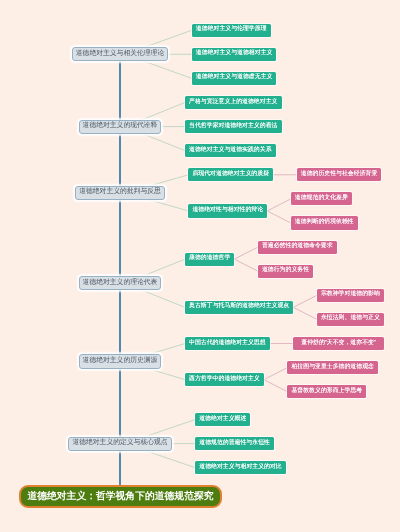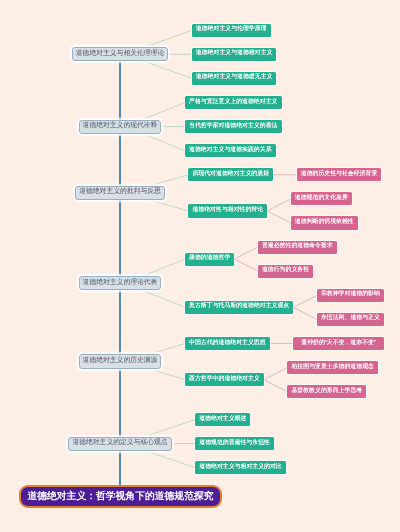--- a/index.html
+++ b/index.html
@@ -43,21 +43,21 @@
       <line x1="125.00" y1="361.58" x2="185.00" y2="343.50" stroke="#a8cdb5" stroke-width="0.7"></line>
       <line x1="269.70" y1="343.50" x2="293.30" y2="343.50" stroke="#d2a2b2" stroke-width="0.7"></line>
       <line x1="125.00" y1="361.58" x2="185.00" y2="379.65" stroke="#a8cdb5" stroke-width="0.7"></line>
       <line x1="263.80" y1="379.65" x2="287.40" y2="367.60" stroke="#d2a2b2" stroke-width="0.7"></line>
       <line x1="263.80" y1="379.65" x2="287.40" y2="391.70" stroke="#d2a2b2" stroke-width="0.7"></line>
       <line x1="125.00" y1="443.60" x2="195.20" y2="419.50" stroke="#a8cdb5" stroke-width="0.7"></line>
       <line x1="125.00" y1="443.60" x2="195.20" y2="443.60" stroke="#a8cdb5" stroke-width="0.7"></line>
       <line x1="125.00" y1="443.60" x2="195.20" y2="467.70" stroke="#a8cdb5" stroke-width="0.7"></line>
     </svg>
   <div id="trunk" style="left: 118.7px; width: 2.6px; top: 61.4px; height: 423.7px; background: rgb(82, 135, 174);"></div>
-  <div id="title" style="left: 18.9px; top: 485.1px; height: 22.9px; width: 203.15px; font-size: 9.8px; background: #4c1d95; color: rgb(255, 255, 255); border: 2.6px solid rgb(224, 128, 49);">道德绝对主义：哲学视角下的道德规范探究</div>
+  <div id="title" style="left: 18.9px; top: 485.1px; height: 22.9px; width: 203.15px; font-size: 9.8px; background: #4d7c0f; color: rgb(255, 255, 255); border: 2.6px solid rgb(224, 128, 49);">道德绝对主义：哲学视角下的道德规范探究</div>
 <div class="nd lv1" style="left: 71.8px; top: 47.2px; width: 96.4px; height: 14.2px; background: rgb(216, 223, 229); border-color: rgb(151, 177, 196); color: rgb(74, 85, 96); font-size: 6.8px;">道德绝对主义与相关伦理理论</div>
     <div class="nd lv2" style="left: 191.8px; top: 23.6px; width: 78.8px; height: 13.2px; background: rgb(35, 176, 143); color: rgb(255, 255, 255); font-size: 5.9px;">道德绝对主义与伦理学原理</div>
     <div class="nd lv2" style="left: 191.8px; top: 47.7px; width: 84.7px; height: 13.2px; background: rgb(35, 176, 143); color: rgb(255, 255, 255); font-size: 5.9px;">道德绝对主义与道德相对主义</div>
     <div class="nd lv2" style="left: 191.8px; top: 71.8px; width: 84.7px; height: 13.2px; background: rgb(35, 176, 143); color: rgb(255, 255, 255); font-size: 5.9px;">道德绝对主义与道德虚无主义</div>
     <div class="nd lv1" style="left: 78.6px; top: 119.5px; width: 82.8px; height: 14.2px; background: rgb(216, 223, 229); border-color: rgb(151, 177, 196); color: rgb(74, 85, 96); font-size: 6.8px;">道德绝对主义的现代诠释</div>
     <div class="nd lv2" style="left: 185px; top: 95.9px; width: 96.5px; height: 13.2px; background: rgb(35, 176, 143); color: rgb(255, 255, 255); font-size: 5.9px;">严格与宽泛意义上的道德绝对主义</div>
     <div class="nd lv2" style="left: 185px; top: 120px; width: 96.5px; height: 13.2px; background: rgb(35, 176, 143); color: rgb(255, 255, 255); font-size: 5.9px;">当代哲学家对道德绝对主义的看法</div>
     <div class="nd lv2" style="left: 185px; top: 144.1px; width: 90.6px; height: 13.2px; background: rgb(35, 176, 143); color: rgb(255, 255, 255); font-size: 5.9px;">道德绝对主义与道德实践的关系</div>
     <div class="nd lv1" style="left: 75.2px; top: 185.78px; width: 89.6px; height: 14.2px; background: rgb(216, 223, 229); border-color: rgb(151, 177, 196); color: rgb(74, 85, 96); font-size: 6.8px;">道德绝对主义的批判与反思</div>
     <div class="nd lv2" style="left: 188.4px; top: 168.2px; width: 84.7px; height: 13.2px; background: rgb(35, 176, 143); color: rgb(255, 255, 255); font-size: 5.9px;">后现代对道德绝对主义的质疑</div>

